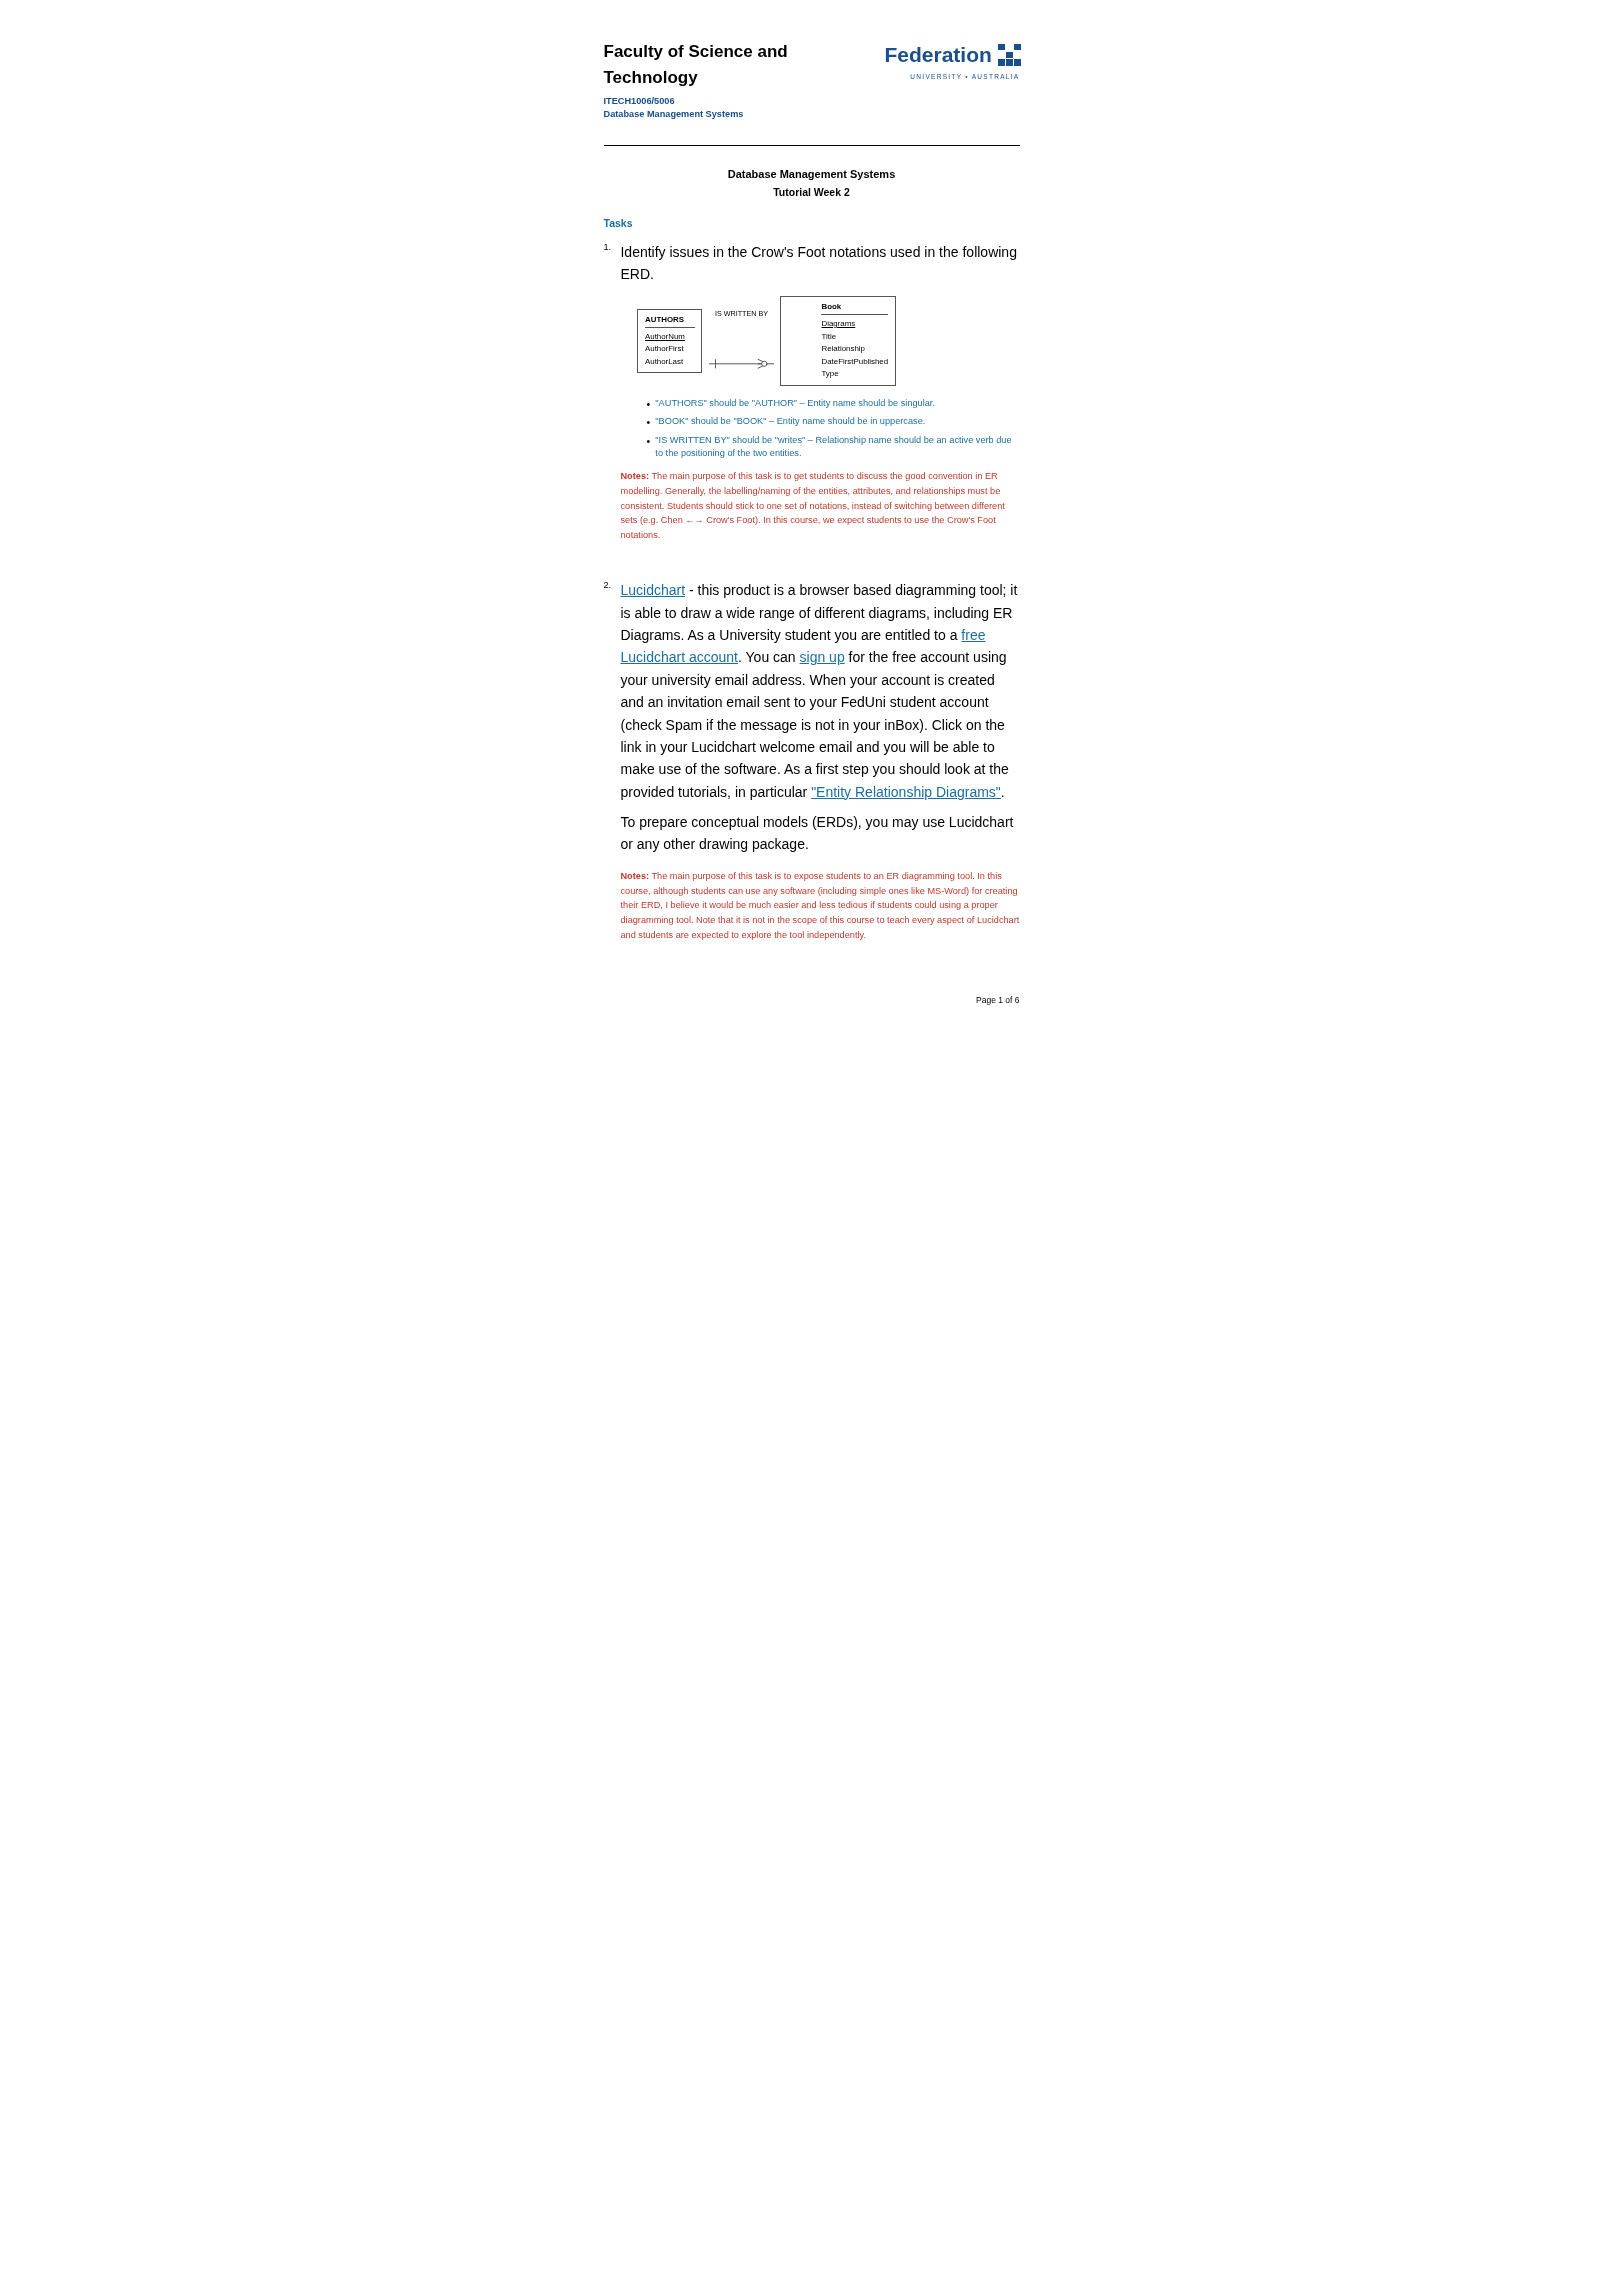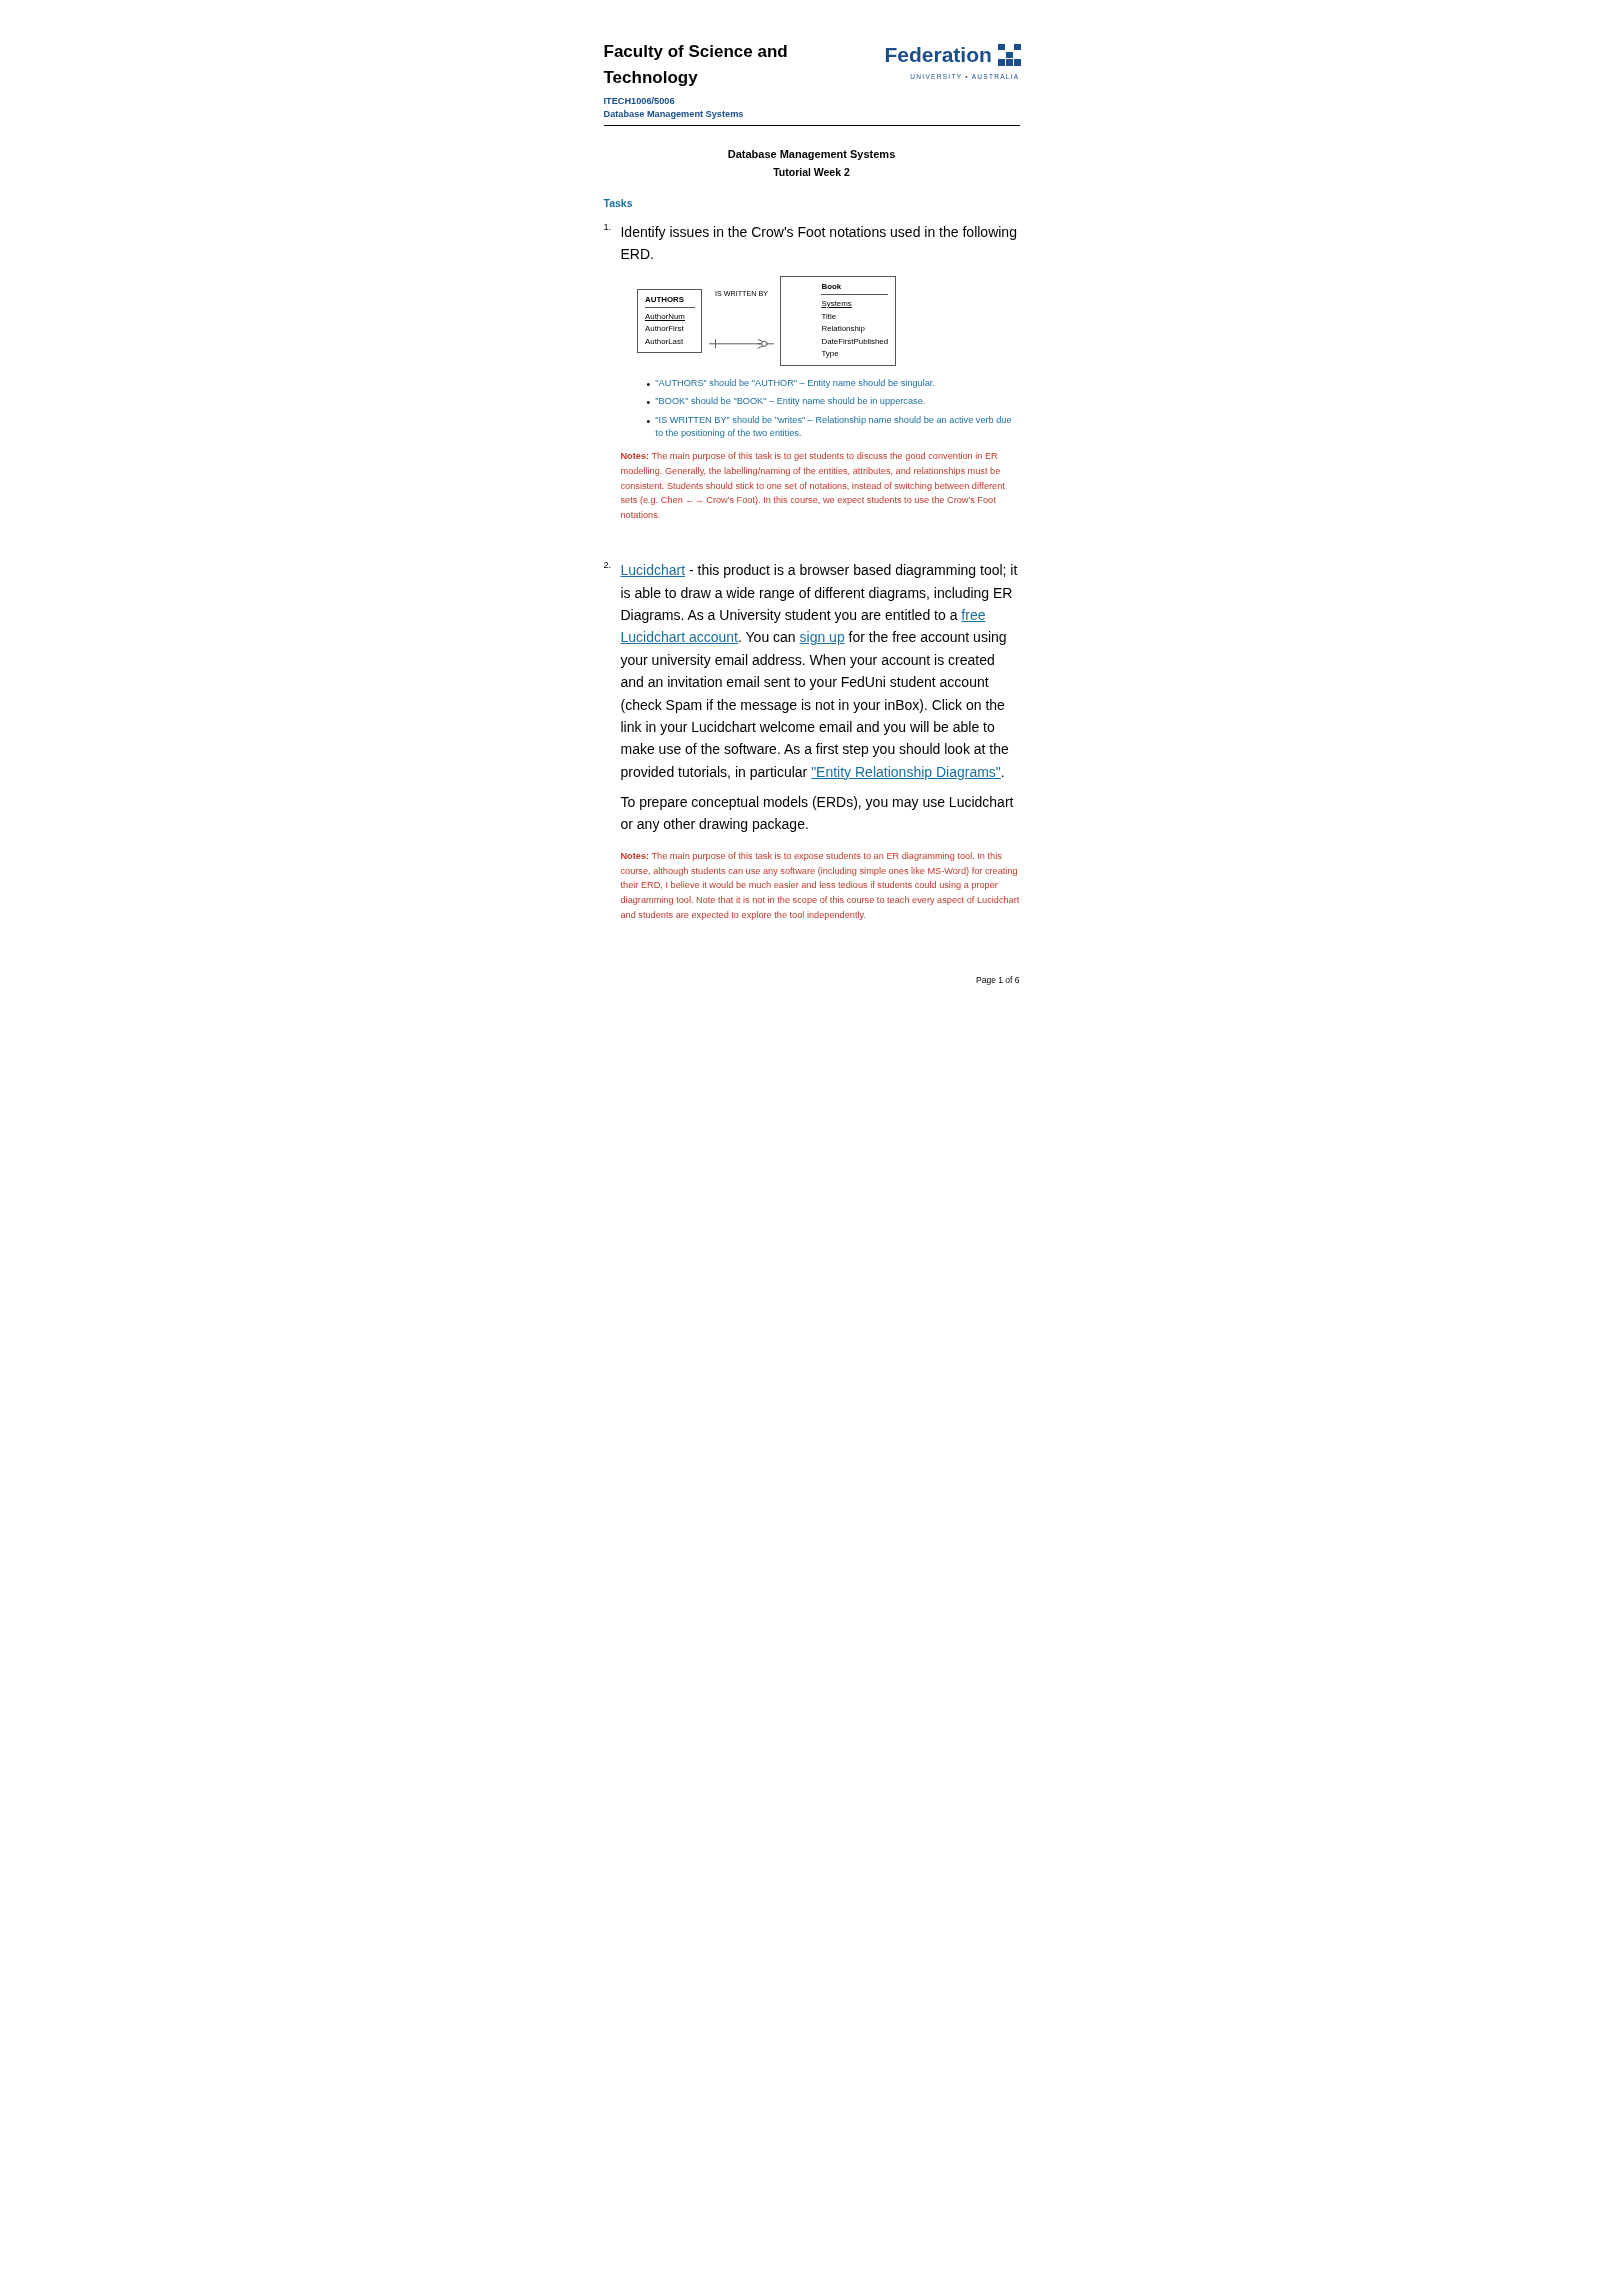--- a/index.html
+++ b/index.html
@@ -14,21 +14,21 @@
       line-height: 1.5;
     }
 
     
     .header-section {
       display: flex;
       justify-content: space-between;
       align-items: flex-start;
       margin-bottom: 19.6px;
       border-bottom: 1.3px solid #000;
-      padding-bottom: 4px;
+      padding-bottom: 24px;
     }
     .header-left h1 {
       font-family: Arial, sans-serif;
       font-size: 17px;
       font-weight: bold;
       color: #000;
       margin-bottom: 5.2px;
     }
     .header-left p {
       font-family: Arial, sans-serif;
@@ -290,21 +290,21 @@
           <line x1="90" y1="15" x2="75" y2="8" stroke="#555" stroke-width="1.5"></line>
           <line x1="90" y1="15" x2="75" y2="22" stroke="#555" stroke-width="1.5"></line>
           <line x1="90" y1="15" x2="75" y2="15" stroke="#555" stroke-width="1.5"></line>
 
           <circle cx="85" cy="15" r="4" fill="white" stroke="#555" stroke-width="1.5"></circle>
         </svg>
       </div>
 
       <div class="erd-entity" style="min-width:98px;padding-left:40px;">
         <div class="entity-name">Book</div>
-        <div class="attr underline">Systems</div>
+        <div class="attr underline">Diagrams</div>
         <div class="attr">Title</div>
         <div class="attr">Relationship</div>
         <div class="attr">DateFirstPublished</div>
         <div class="attr">Type</div>
       </div>
     </div>
 
     
     <ul class="bullet-list">
       <li>

